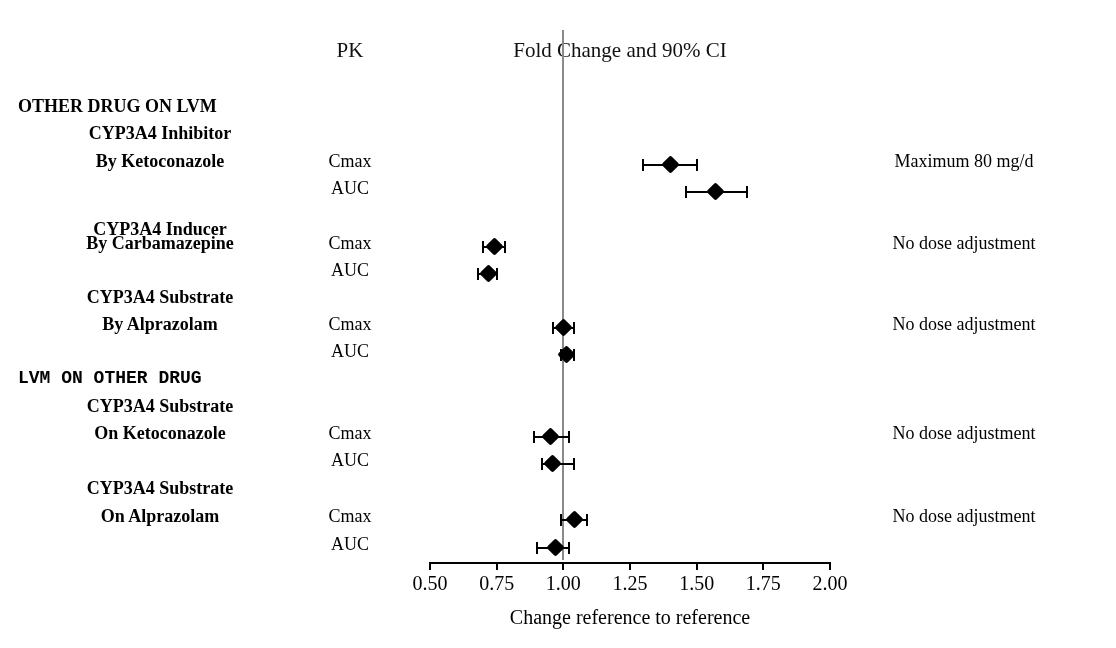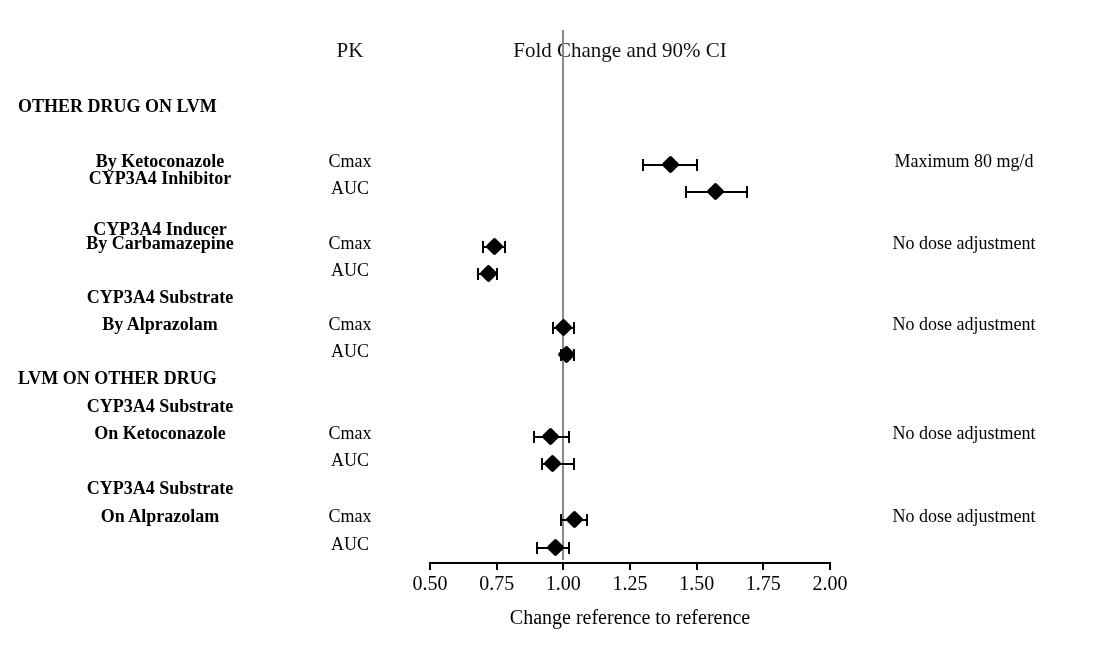--- a/index.html
+++ b/index.html
@@ -140,27 +140,27 @@
 </head>
 <body>
 
 <div id="page">
 
   <div class="col-header" id="hdr-pk">PK</div>
   <div class="col-header" id="hdr-fold">Fold Change and 90% CI</div>
 
   <div id="labels-layer">
       <div class="row-label group" style="top: 96px;">OTHER DRUG ON LVM</div>
-      <div class="row-label sub" style="top: 123px; margin-top: 45px;">CYP3A4 Inhibitor</div>
+      <div class="row-label sub" style="top: 123px;">CYP3A4 Inhibitor</div>
       <div class="row-label item" style="top: 151px;">By Ketoconazole</div>
       <div class="row-label sub" style="top: 219px;">CYP3A4 Inducer</div>
       <div class="row-label item" style="top: 233px;">By Carbamazepine</div>
       <div class="row-label sub" style="top: 287px;">CYP3A4 Substrate</div>
       <div class="row-label item" style="top: 314px;">By Alprazolam</div>
-      <div class="row-label group" style="top: 368px;">LVM ON OTHER DRUG</div>
+      <div class="row-label group" style="top: 368px; font-family: Liberation Mono, monospace;">LVM ON OTHER DRUG</div>
       <div class="row-label sub" style="top: 396px;">CYP3A4 Substrate</div>
       <div class="row-label item" style="top: 423px;">On Ketoconazole</div>
       <div class="row-label sub" style="top: 478px;">CYP3A4 Substrate</div>
       <div class="row-label item" style="top: 506px;">On Alprazolam</div>
     </div>
 
   <div id="pk-layer">
       <div class="pk-label" style="top: 151px;">Cmax</div>
       <div class="pk-label" style="top: 178px;">AUC</div>
       <div class="pk-label" style="top: 233px;">Cmax</div>

